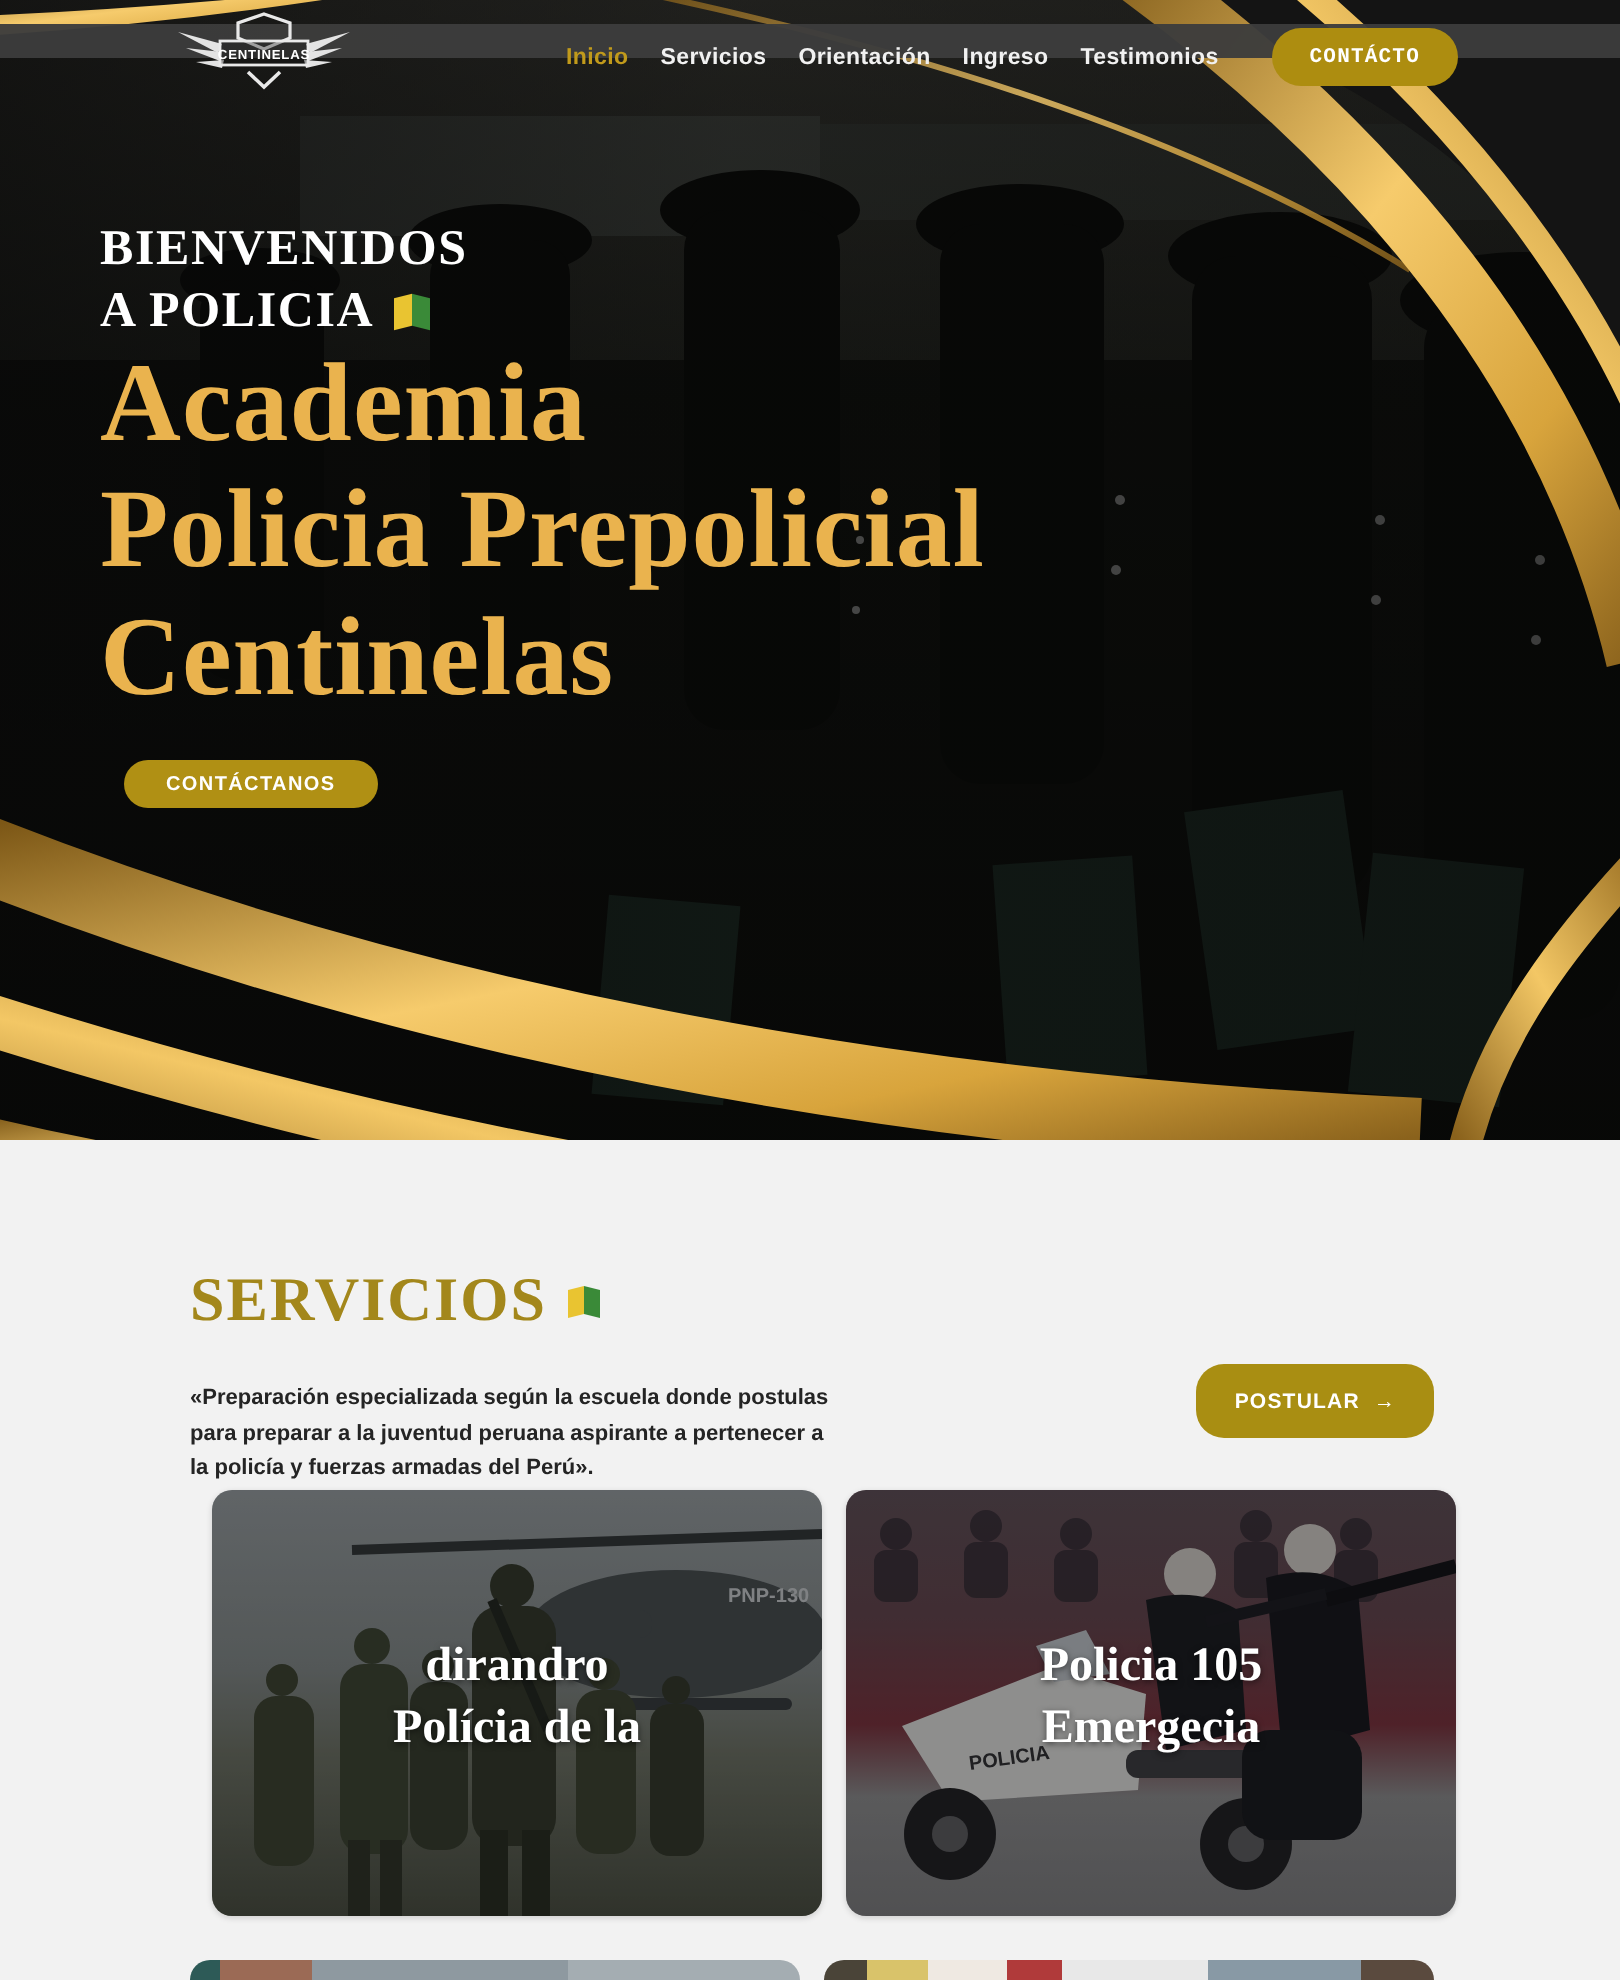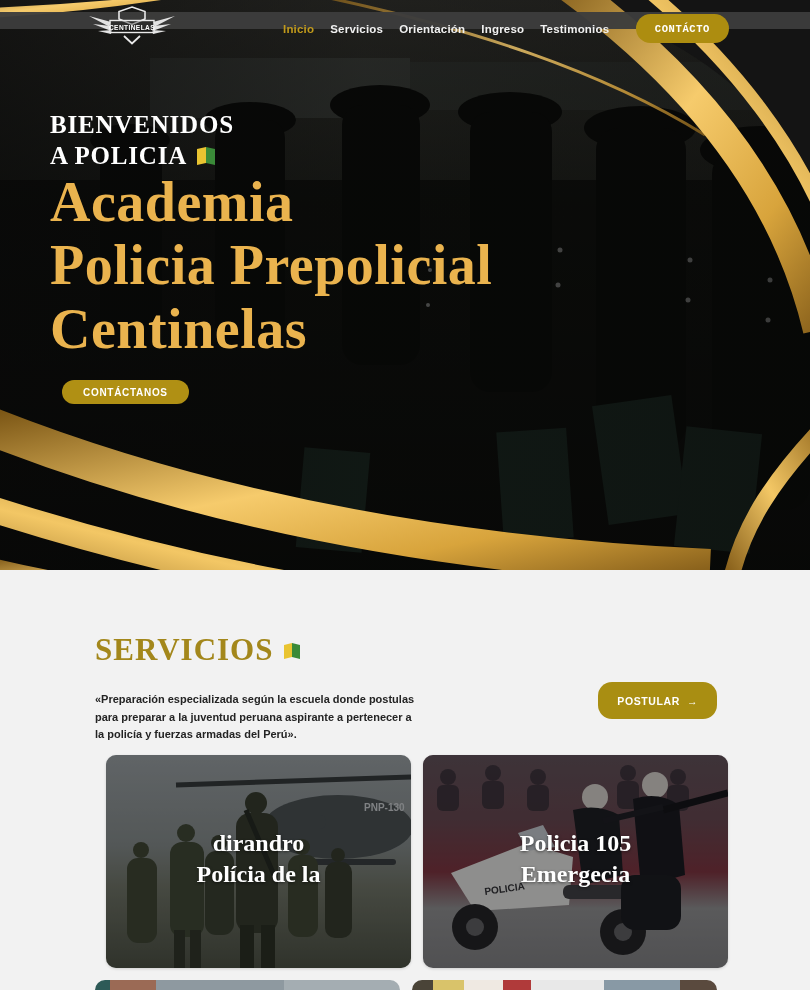--- a/index.html
+++ b/index.html
@@ -51,21 +51,21 @@
   .services-heading-row { position:absolute; left:95px; top:62px; display:flex; align-items:center; gap:10px; }
   .services-heading { color:#a3871b; font-family:"Liberation Serif", serif; font-weight:700;
     font-size:31px; letter-spacing:1px; }
   .services-desc { position:absolute; left:95px; top:110px; width:322px;
     font-size:11px; font-weight:700; color:#242424; line-height:1.6;margin-top:11px; }
   .postular-btn { position:absolute; right:93px; top:112px; height:37px; padding:0 19px;
     background:#a98e12; color:#fff; border:none; border-radius:14px;
     font-size:10.5px; font-weight:700; letter-spacing:.6px; cursor:pointer;
     display:flex; align-items:center; gap:7px; font-family:"Liberation Sans", sans-serif; }
 
-  .cards-row { position:absolute; left:95px; top:185px; display:flex; gap:12px;padding-left:11px; }
+  .cards-row { position:absolute; left:95px; top:175px; display:flex; gap:12px;padding-left:11px; }
   .card { position:relative; width:305px; height:213px; border-radius:10px; overflow:hidden; cursor:pointer;
     box-shadow:0 1px 3px rgba(0,0,0,.15); }
   .card svg { position:absolute; inset:0; display:block; }
   .card-overlay { position:absolute; inset:0; background:rgba(16,16,16,.42); }
   .card-title { position:absolute; left:0; right:0; top:50%; transform:translateY(-54%);
     text-align:center; color:#fff; font-family:"Liberation Serif", serif; font-weight:700;
     font-size:24px; line-height:1.32; text-shadow:0 1px 3px rgba(0,0,0,.55); z-index:2; }
 
   .sliver-row { position:absolute; left:95px; top:410px; display:flex; gap:12px; }
   .sliver { width:305px; height:24px; border-radius:10px 10px 0 0; }

